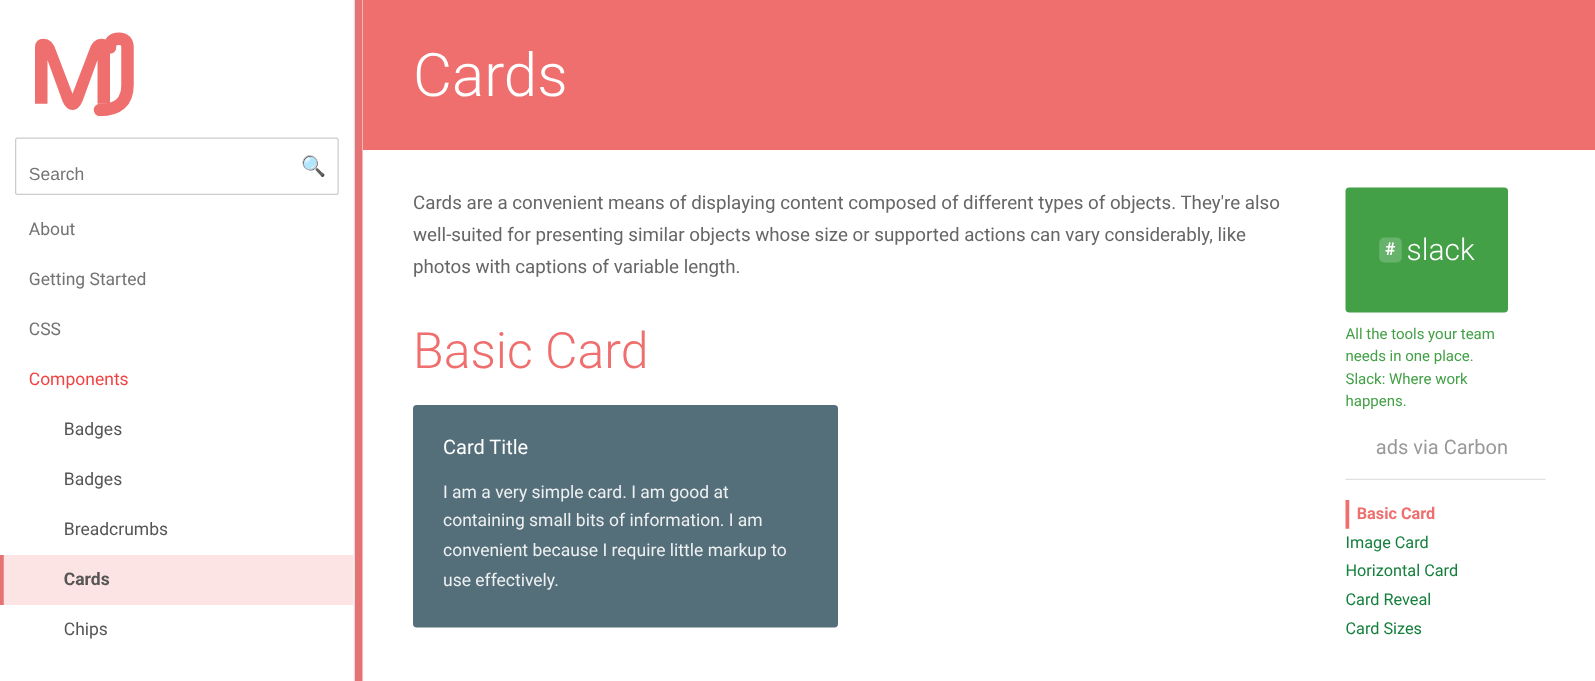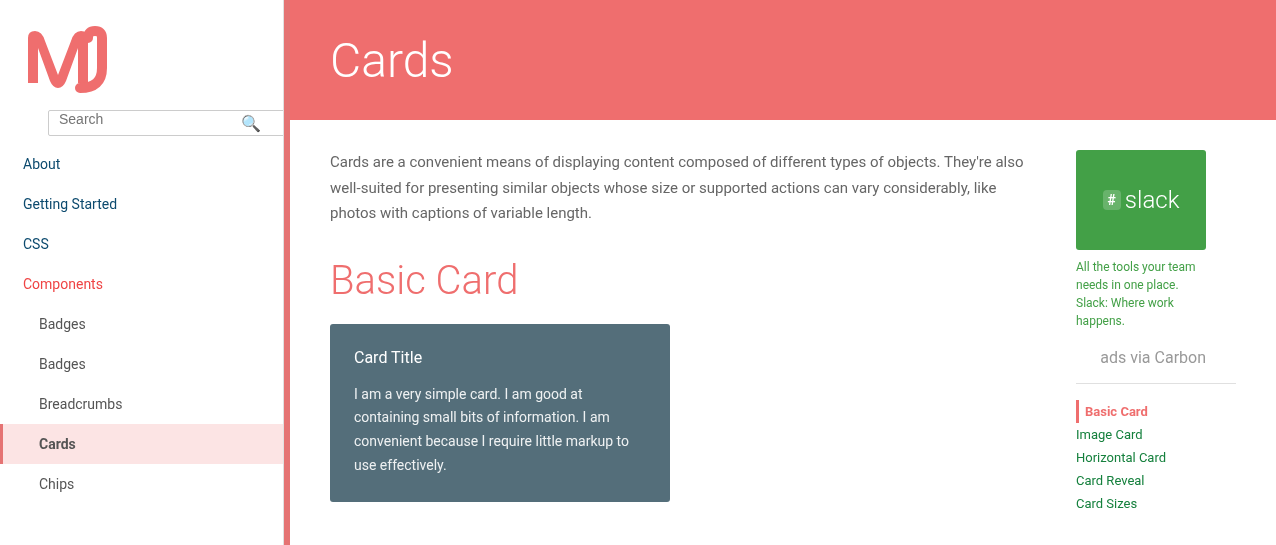--- a/index.html
+++ b/index.html
@@ -30,62 +30,61 @@
     }
 
     #search-area {
       padding: 0 12px 8px 12px;
     }
 
     #search-box {
       width: 100%;
       border: 1px solid #ccc;
       border-radius: 2px;
-      padding: 0 36px 8px 10px;
+      padding: 20px 36px 8px 10px;
       font-size: 14px;
       outline: none;
       position: relative;
-      margin-left: 36px;
     }
 
     .search-wrapper {
       position: relative;
     }
 
     .search-icon-wrap {
       position: absolute;
       right: 10px;
       top: 50%;
       transform: translateY(-50%);
       color: #999;
       font-size: 16px;
     }
 
     .nav-item {
       padding: 12px 20px;
       cursor: pointer;
       font-size: 14px;
-      color: #0c4a6e;
+      color: #737373;
       border-left: 3px solid transparent;
     }
 
     .nav-item.active {
       background: #fce4e4;
       border-left: 3px solid #e57373;
       color: #e57373;
       font-weight: bold;
     }
 
     .nav-item.bold {
       font-weight: normal;
       color: #ef4444;
     }
 
     .nav-item.sub {
-      padding-left: 36px;
+      padding-left: 48px;
       font-size: 14px;
       color: #555;
     }
 
     
     #main {
       flex: 1;
       display: flex;
       flex-direction: column;
       overflow-y: auto;

